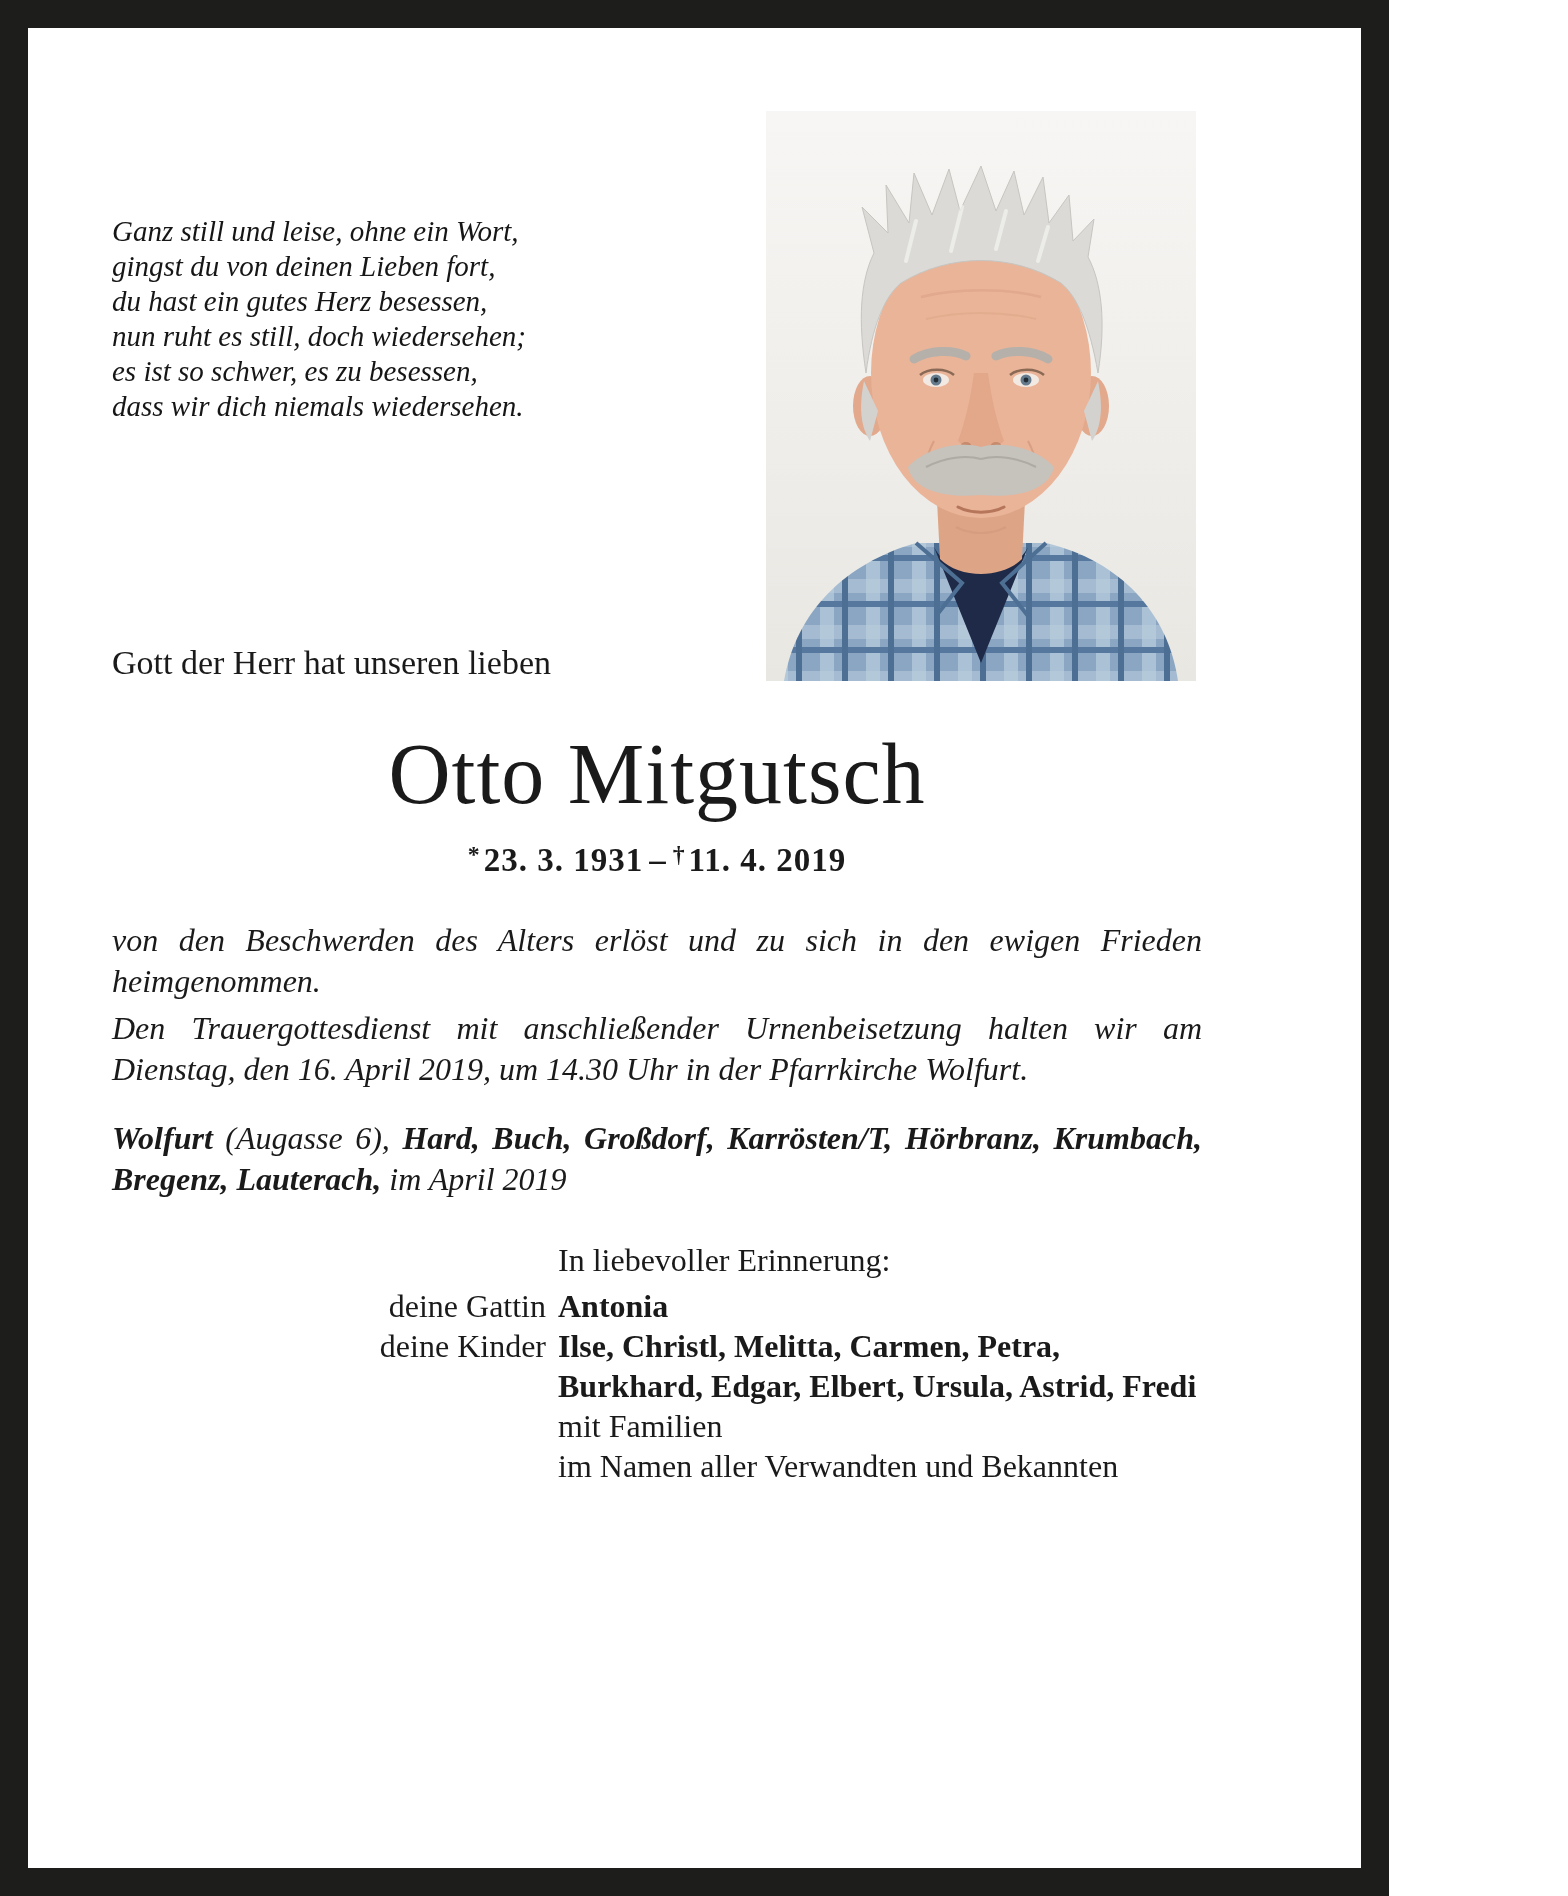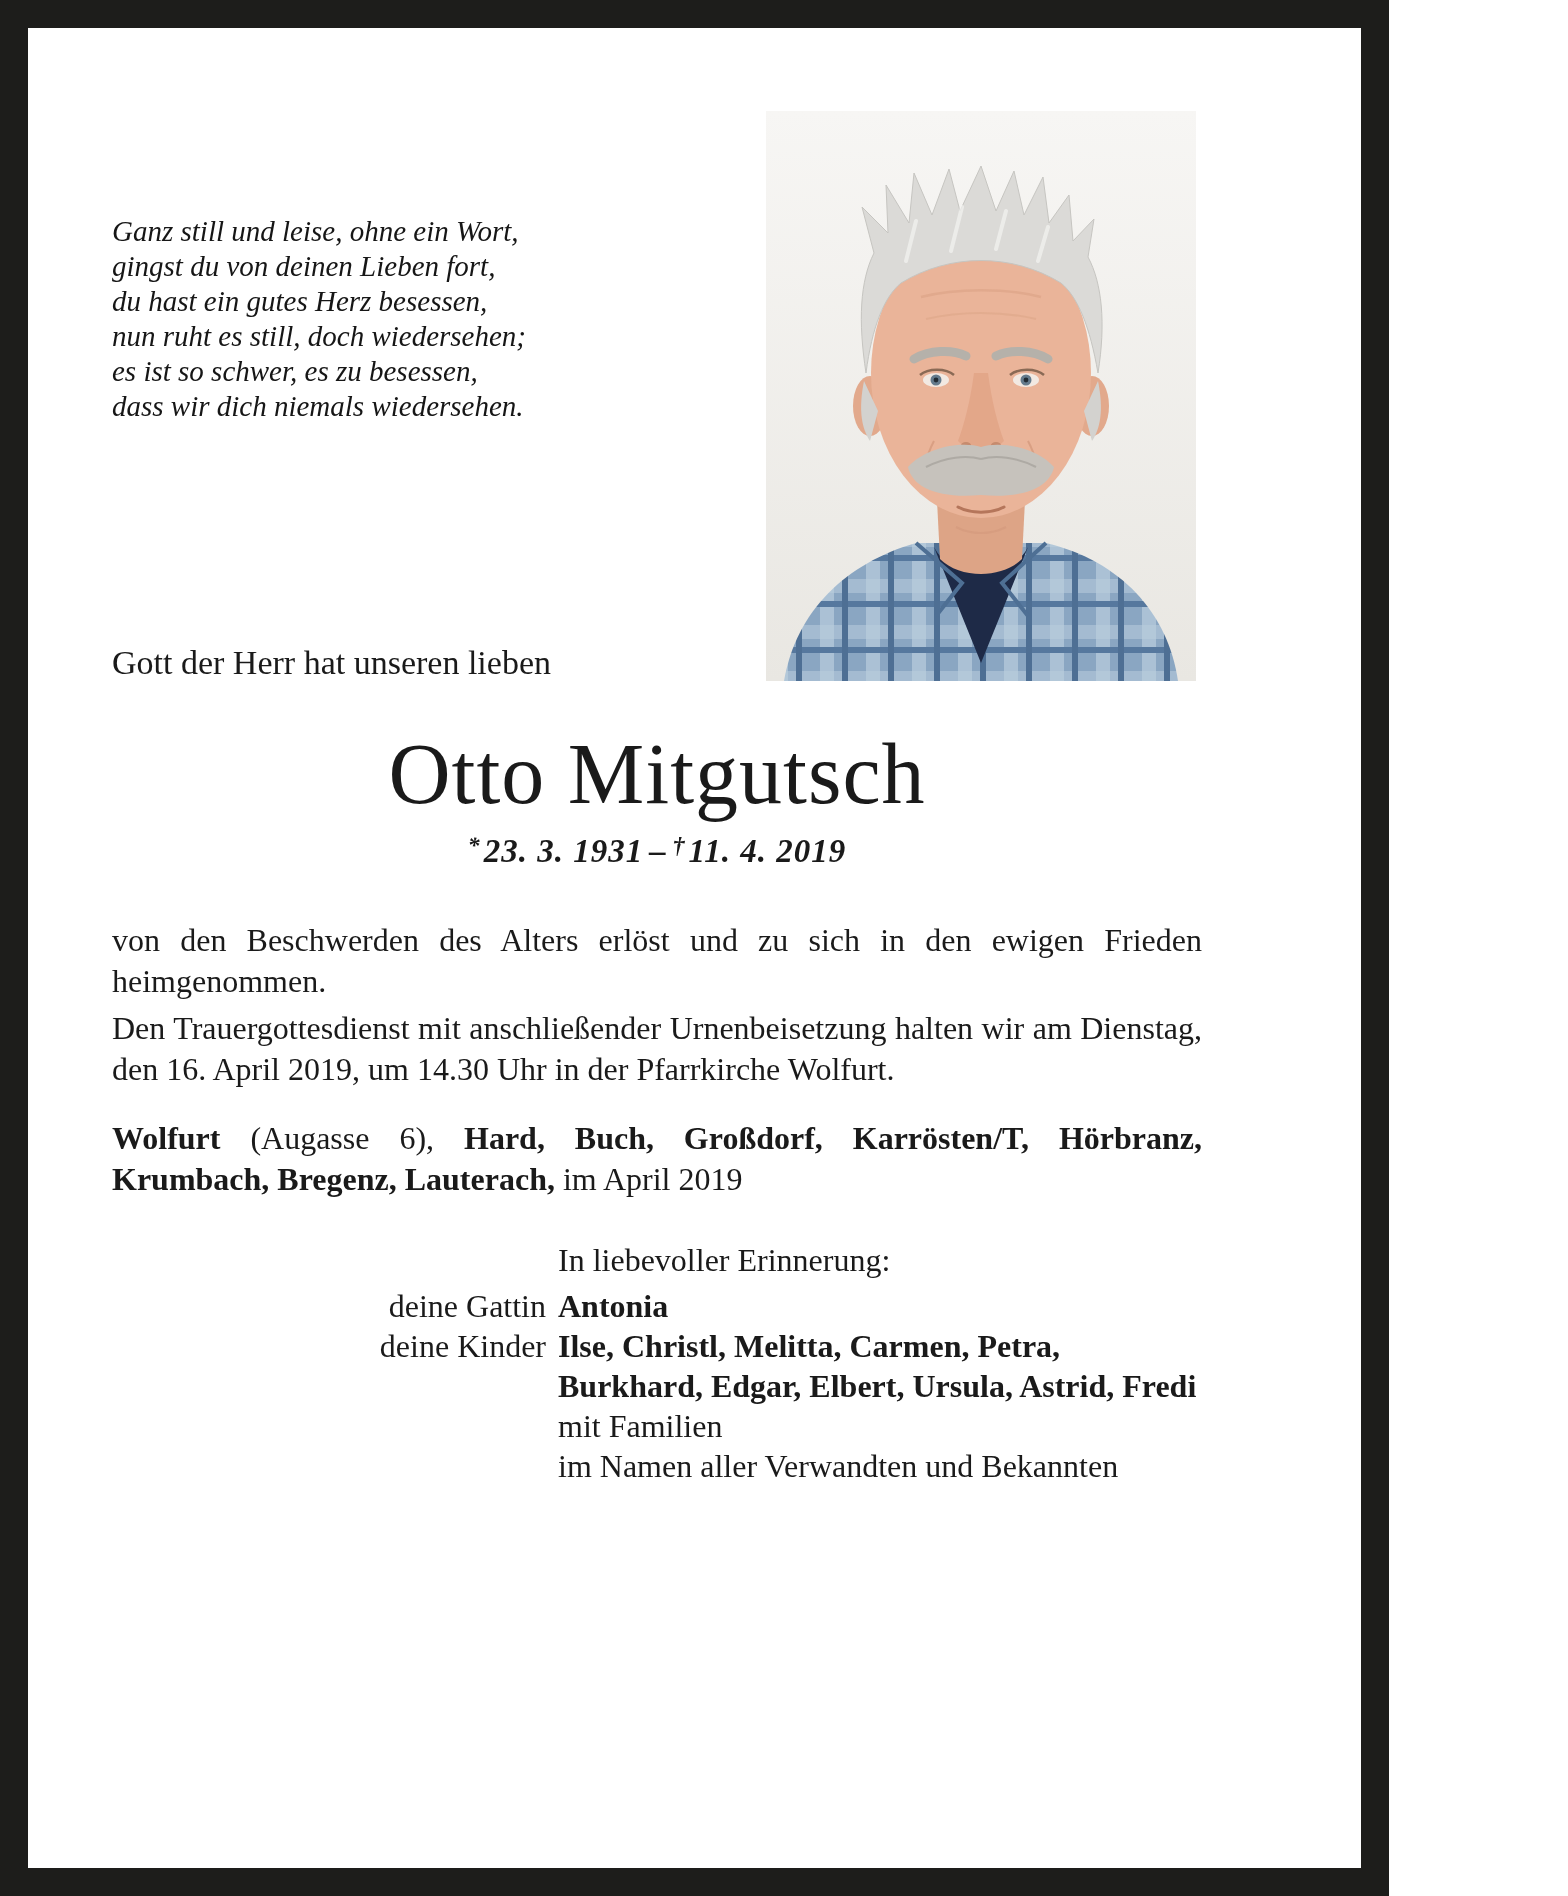--- a/index.html
+++ b/index.html
@@ -47,40 +47,40 @@
     width:1090px;
     text-align:center;
   }
   .name {
     font-size:86px;
     line-height:96px;
     font-weight:400;
     letter-spacing:1px;
   }
   .dates {
-    margin-top:10px;
+    margin-top:19px;
     font-size:33px;
     font-weight:700;
     letter-spacing:1px;
-    font-style:italic;
   }
   .dates .sym {
     font-size:0.72em;
     vertical-align:0.38em;
     margin-right:3px;
   }
   .dates .dash { margin:0 6px; }
 
   .para {
     position:absolute;
     left:84px;
     width:1090px;
     font-size:32px;
     line-height:41px;
     text-align:justify;
+    font-style:italic;
   }
   .p1 { top:892px; }
   .p2 { top:980px; }
 
   .locations { top:1090px; font-weight:700; }
   .locations .n { font-weight:400; }
 
   .memorial {
     position:absolute;
     left:84px; top:1212px;

